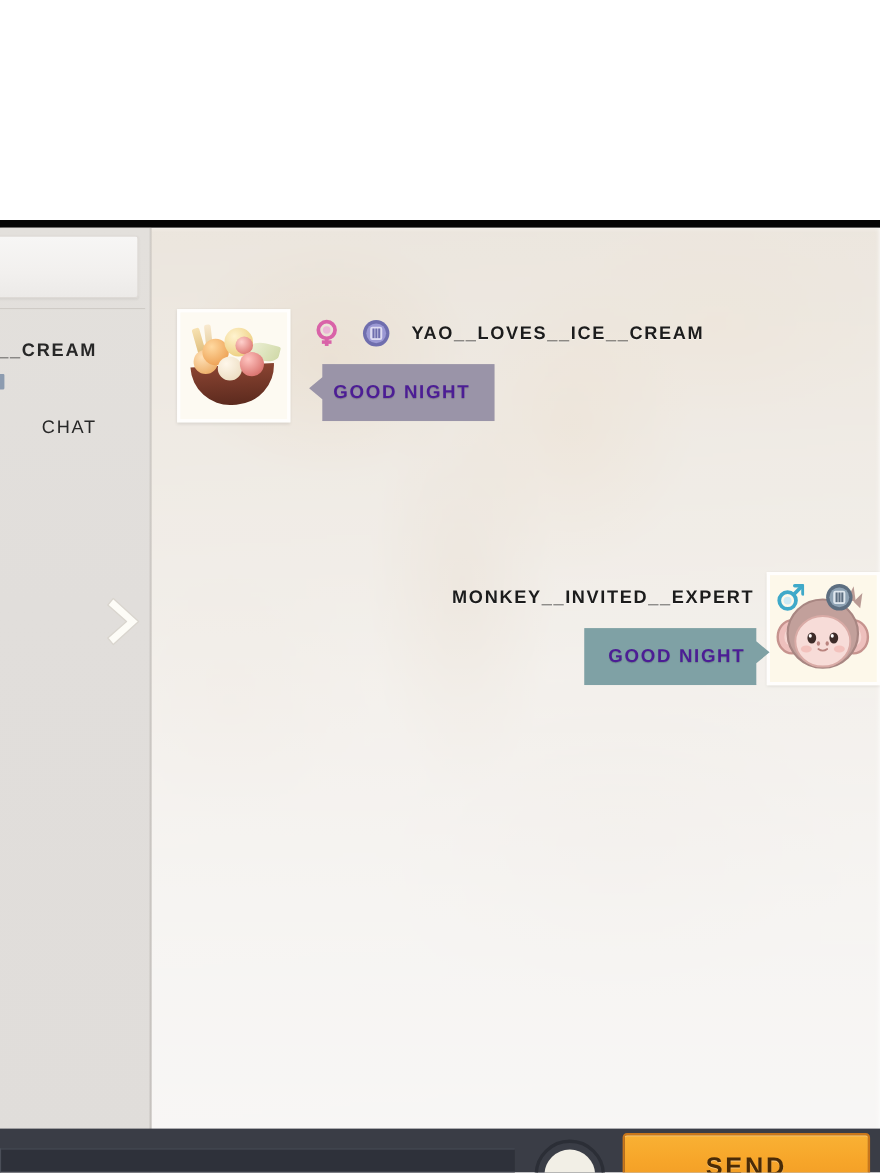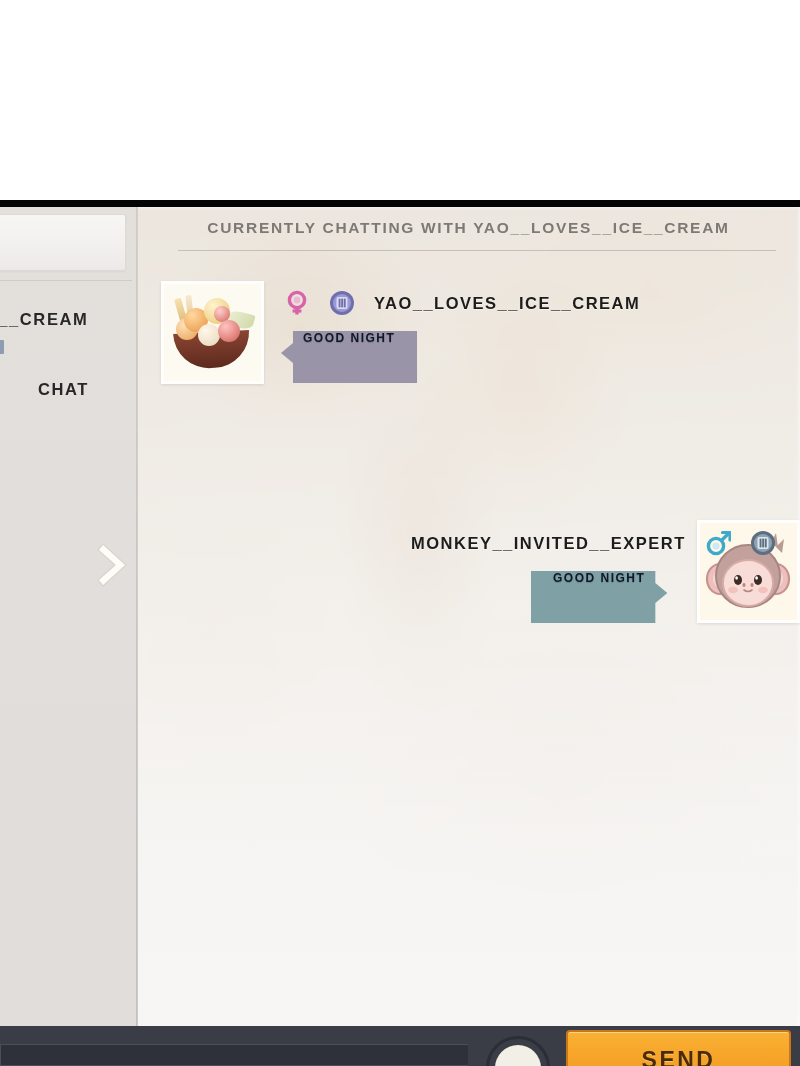--- a/index.html
+++ b/index.html
@@ -70,21 +70,21 @@
     font-size:16.5px; font-weight:700; letter-spacing:1.6px;
     color:#272727; white-space:nowrap;
     font-family:"Liberation Sans", sans-serif;
   }
   .sb-badge {
     position:absolute; left:-6px; top:55px; width:10px; height:14px;
     background:#8d9cb0; border-radius:1px;
   }
   .sb-chat {
     position:absolute; left:38px; top:95px;
-    font-size:16.5px; font-weight:700; letter-spacing:1.6px;
+    font-size:16.5px; font-weight:400; letter-spacing:1.6px;
     color:#272727; white-space:nowrap;
   }
   .sb-chevron {
     position:absolute; left:96px; top:333px; width:36px; height:50px;
     z-index:6;
   }
   .sb-vline {
     position:absolute; left:136px; top:0; width:2px; height:859px;
     background:linear-gradient(180deg, rgba(170,165,160,.35), rgba(170,165,160,.55));
   }
@@ -161,23 +161,23 @@
     font-size:16.5px; font-weight:700; letter-spacing:1.5px;
     color:#1c1c1c;
     text-shadow:0 1px 0 rgba(255,255,255,.5);
   }
 
   .icon-badge { width:26px; height:26px; flex:0 0 26px; }
 
   
   .bubble {
     position:absolute;
-    display:flex; align-items:flex-start;
-    font-size:12px; font-weight:700; letter-spacing:1.5px;
-    color:#0f172a;
+    display:flex; align-items:center;
+    font-size:17px; font-weight:700; letter-spacing:1.5px;
+    color:#4c1d95;
     text-shadow:0 1px 1px rgba(0,0,0,.16);
     padding:0 22px;
     height:52px;
     box-shadow:0 1px 3px rgba(0,0,0,.10);
   }
   .bubble-left {
     background:#9a94a8;
     clip-path: polygon(12px 0, 100% 0, 100% 100%, 12px 100%, 12px 32px, 0 22px, 12px 12px);
   }
   .bubble-right {
@@ -251,24 +251,20 @@
 
       <div class="sb-chevron">
         <svg width="36" height="50" viewBox="0 0 36 50">
           <path d="M7 4 L30 25 L7 46 L2 40 L19 25 L2 10 Z" fill="#fdfcf7" stroke="#d9d5ce" stroke-width="1.2" stroke-linejoin="round"></path>
         </svg>
       </div>
 
       <div class="sb-vline"></div>
     </div>
 
-    <div class="chat-header">
-      <div class="chat-header-text">CURRENTLY CHATTING WITH YAO__LOVES__ICE__CREAM</div>
-      <div class="header-rule"></div>
-    </div>
 
     <div class="msg" style="left:0; top:0; width:800px; height:180px;">
 
       <div class="avatar" style="left:161px; top:74px;">
         <div class="ic-leaf"></div>
         <div class="ic-bowl"></div>
         <div class="ic-wafer"></div>
         <div class="ic-wafer2"></div>
         <div class="ic-s ic-3"></div>
         <div class="ic-s ic-1"></div>

